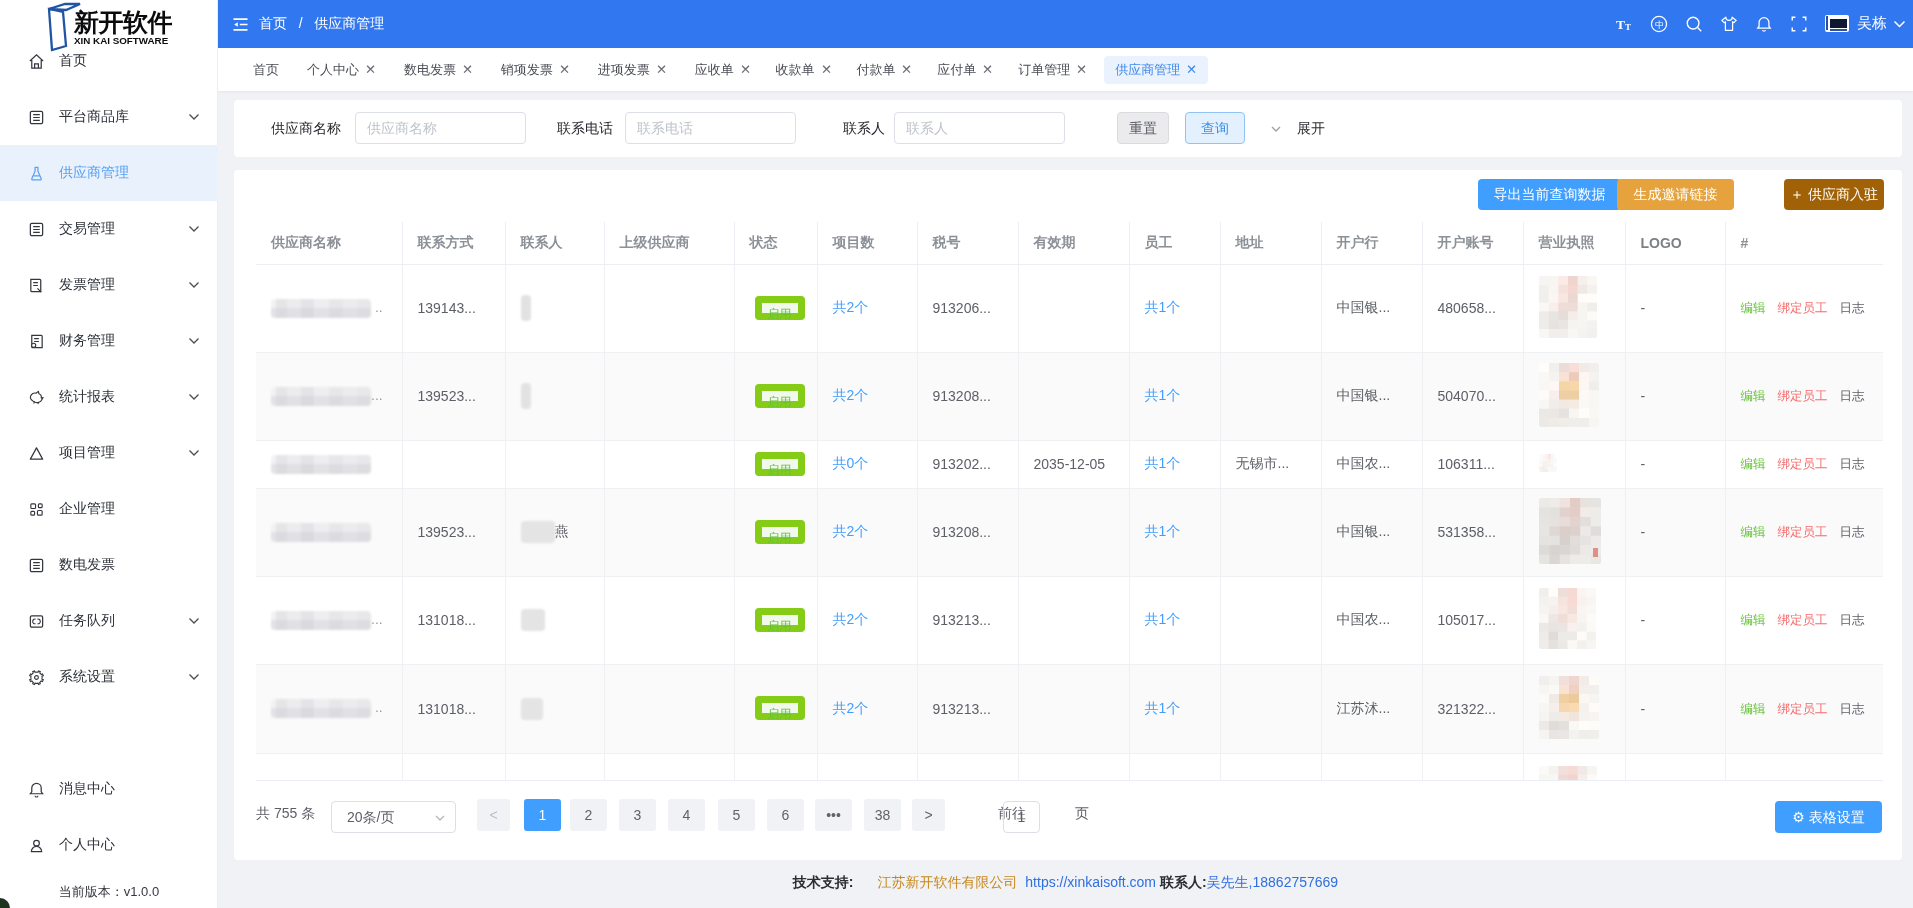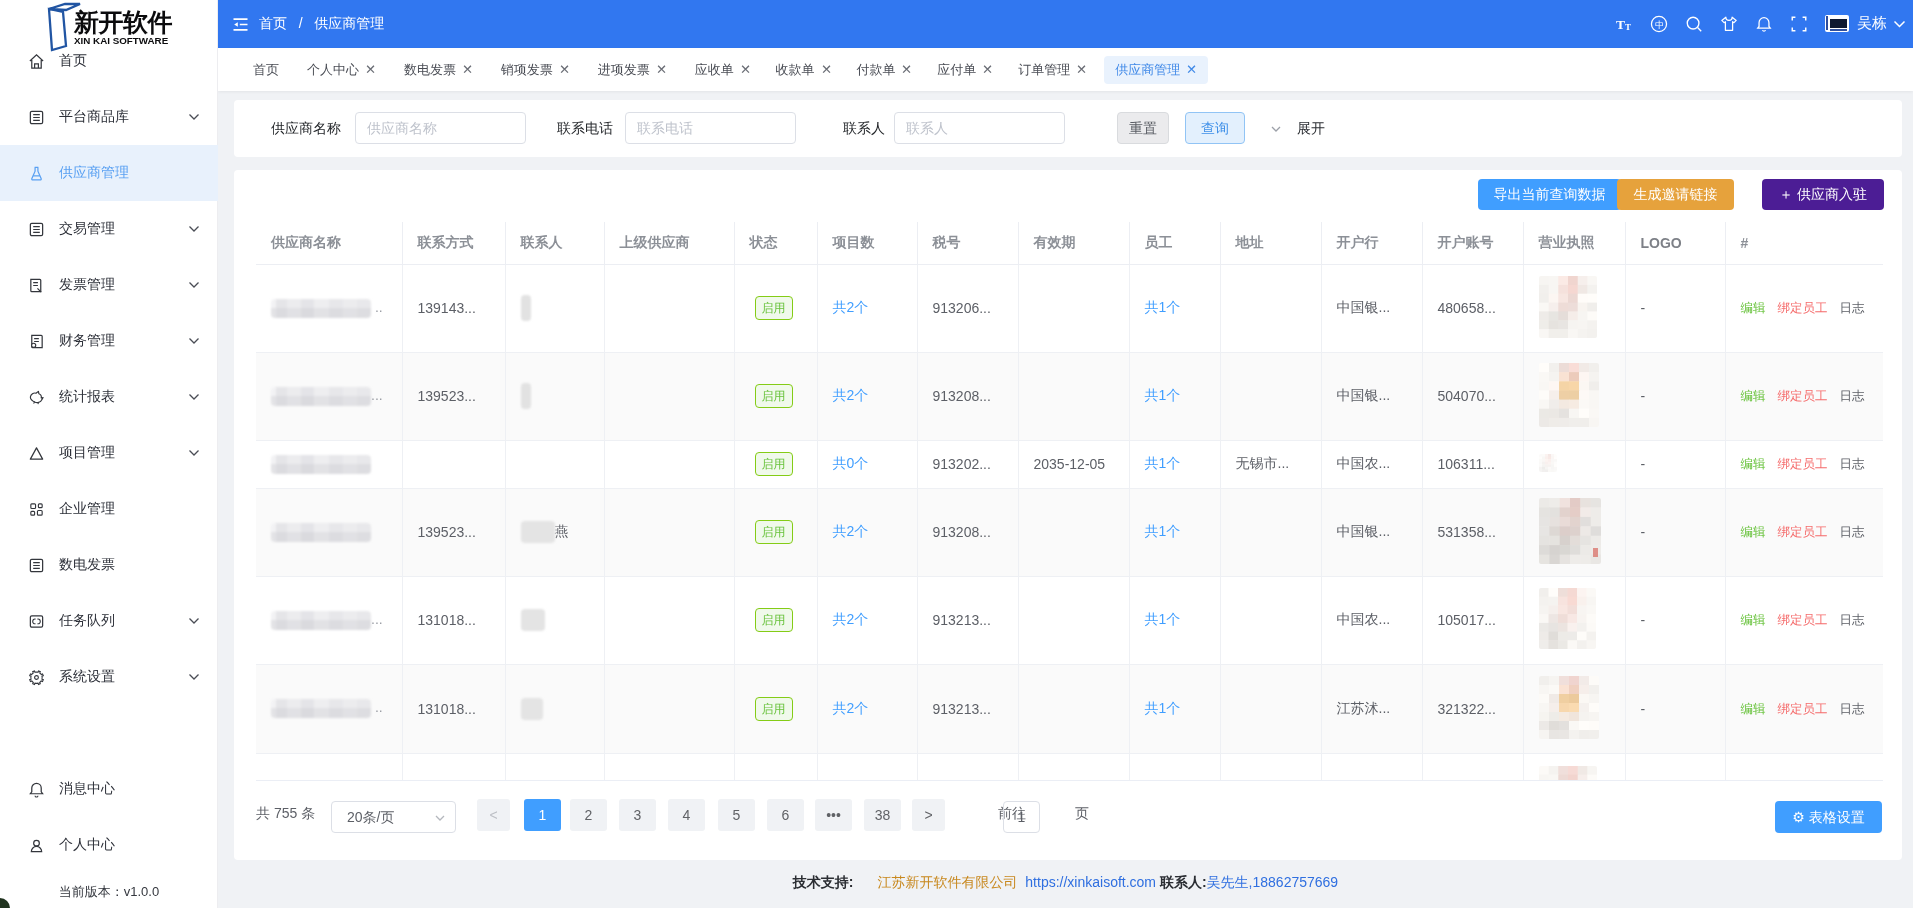--- a/index.html
+++ b/index.html
@@ -33,21 +33,21 @@
 #main { position:absolute; left:234px; top:170px; width:1668px; height:690px; background:#fff; border-radius:4px; }
 .actbtn { position:absolute; top:9px; height:31px; border-radius:4px; color:#fff; font-size:14px; line-height:31px; text-align:center; }
 
 #twrap { position:absolute; left:22px; top:52px; width:1627px; height:559px; overflow:hidden; border-bottom:1px solid #ebeef5; }
 table { border-collapse:collapse; table-layout:fixed; width:1627px; font-size:14px; }
 th { height:42px; font-weight:bold; color:#8c9097; text-align:left; padding-left:15px; border:1px solid #eceef3; border-top:none; background:#fff; font-size:14px; }
 th:first-child { border-left:none; } th:last-child { border-right:none; }
 td { padding-left:15px; border:1px solid #eef0f4; color:#5c5f66; vertical-align:middle; }
 td:first-child { border-left:none; } td:last-child { border-right:none; }
 tr.stripe td { background:#fafafa; }
-.tag { display:inline-block; height:24px; line-height:22px; padding:0 6px; margin-left:5px; background:#f0f9eb; border:1px solid #84cc16; color:#67c23a; font-size:12px; border-radius:4px; }
+.tag { display:inline-block; height:24px; line-height:22px; padding:0 6px; margin-left:5px; background:#f0f9eb; border:7px solid #84cc16; color:#67c23a; font-size:12px; border-radius:4px; }
 .blu { color:#409eff; }
 .blob { display:inline-block; height:19px; border-radius:4px; vertical-align:middle;
   background:
    linear-gradient(90deg, rgba(208,208,213,0) 0 5%, rgba(205,205,211,.35) 5% 16%, rgba(222,222,226,.3) 16% 30%, rgba(201,201,208,.33) 30% 43%, rgba(226,226,229,.25) 43% 58%, rgba(206,206,212,.3) 58% 72%, rgba(222,222,226,.3) 72% 86%, rgba(209,209,214,.3) 86% 100%),
    linear-gradient(180deg,#f2f2f4 0 45%, #e3e3e6 45% 100%);
   filter:blur(1px);}
 .dots { color:#9a9da4; }
 .act-edit { color:#67c23a; font-size:12.5px; } .act-bind { color:#f56c6c; margin-left:12px; font-size:12.5px; } .act-log { color:#5c5f66; margin-left:12px; font-size:12.5px; }
 
 #pag { position:absolute; left:0px; top:624px; width:1668px; height:40px; font-size:14px; color:#5c5f66; }
@@ -93,21 +93,21 @@
   <div class="btn" style="left:951px;width:60px;background:#e3f0fd;border:1px solid #91c4f5;color:#3e8fe8">查询</div>
   <svg class="abs" style="left:1036px;top:23px" width="12" height="12" viewBox="0 0 12 12">
       <path d="M2 4l4 4 4-4" stroke="#9ca0a8" stroke-width="1.3" fill="none"></path>
     </svg>
   <div class="lab" style="left:1063px;color:#2b2e33">展开</div>
 </div>
 
 <div id="main">
   <div class="actbtn" style="right:281px;width:143px;background:#409eff;">导出当前查询数据</div>
   <div class="actbtn" style="right:168px;width:117px;background:#e6a23c;">生成邀请链接</div>
-  <div class="actbtn" style="right:18px;width:122px;background:#4c1d95;">＋ 供应商入驻</div>
+  <div class="actbtn" style="right:18px;width:100px;background:#a16207;">＋ 供应商入驻</div>
   <div id="twrap">
   <table>
     <colgroup>
           <col style="width:146px">
           <col style="width:103px">
           <col style="width:99px">
           <col style="width:130px">
           <col style="width:83px">
           <col style="width:100px">
           <col style="width:101px">

